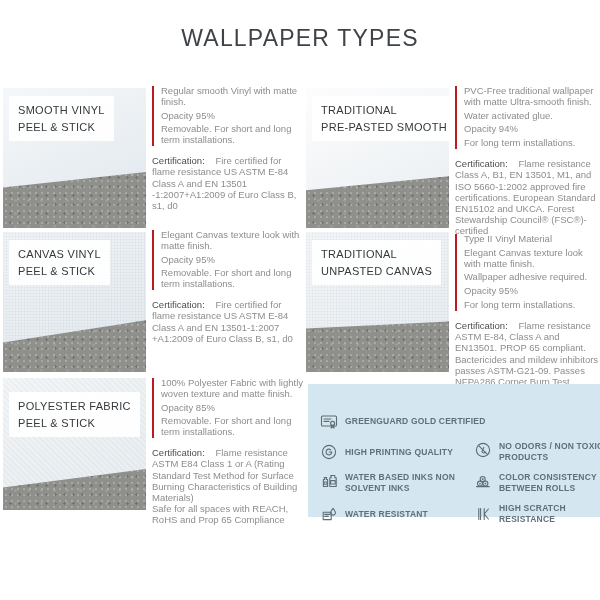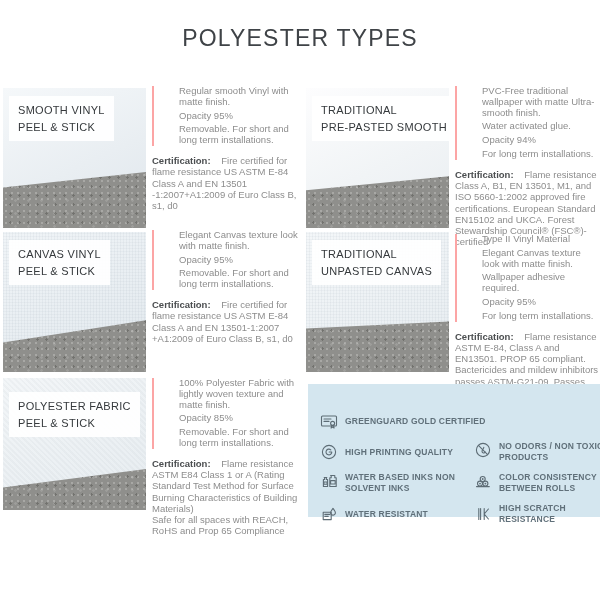--- a/index.html
+++ b/index.html
@@ -58,25 +58,25 @@
   .c5 .label { top:14px; }
   .label .ll { display:block; white-space:nowrap; }
 
   
   .txt { position:absolute; font-size:9.5px; color:#8d8d8d; }
   .t1 { left:152px; top:86px;  width:148px; }
   .t2 { left:455px; top:86px;  width:144px; }
   .t3 { left:152px; top:230px; width:150px; }
   .t4 { left:455px; top:234px; width:144px; }
   .t5 { left:152px; top:378px; width:152px; }
-  .desc { border-left:2px solid #fca5a5; padding-left:25px; }
+  .desc { border-left:2px solid #b91c1c; padding-left:7px; }
   .desc p { margin:0 0 3px; line-height:1.14; }
   .desc p:last-child { margin-bottom:0; }
   .cert { margin-top:9px; line-height:1.18; }
-  .cert b { color:#4b4e50; font-weight:700; }
+  .cert b { color:#4b4e50; font-weight:400; }
   .cert .ct { white-space:pre-line;margin-left:8px; }
 
   
   .features {
     position:absolute; left:308px; top:384px; width:316px; height:133px;
     background:#d4e6ef; box-sizing:border-box; padding:29px 6px 0 12px;font-weight:bold;
   }
   .feat {
     display:flex; gap:7px; align-items:center;
     color:#60707a; font-size:8.5px; letter-spacing:0.2px; line-height:1.3;
@@ -87,21 +87,21 @@
     display:grid; grid-template-columns:150px 1fr; column-gap:4px; row-gap:9px;
     margin-top:10px;
   }
   .icon-stroke { stroke:#5d6c75; fill:none; stroke-width:1.1; stroke-linecap:round; stroke-linejoin:round; }
 </style>
 </head>
 <body>
 
 <div class="page">
 
-  <div class="title">POLYESTER TYPES</div>
+  <div class="title">WALLPAPER TYPES</div>
 
   <div class="img c1">
     <div class="floor"></div>
     <div class="label">
       <span class="ll">SMOOTH VINYL</span>
       <span class="ll">PEEL &amp; STICK</span>
     </div>
   </div>
   <div class="txt t1">
     <div class="desc">

